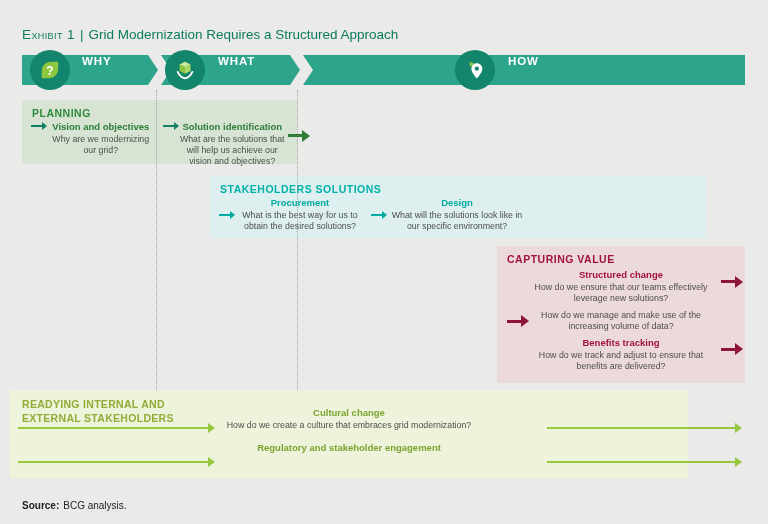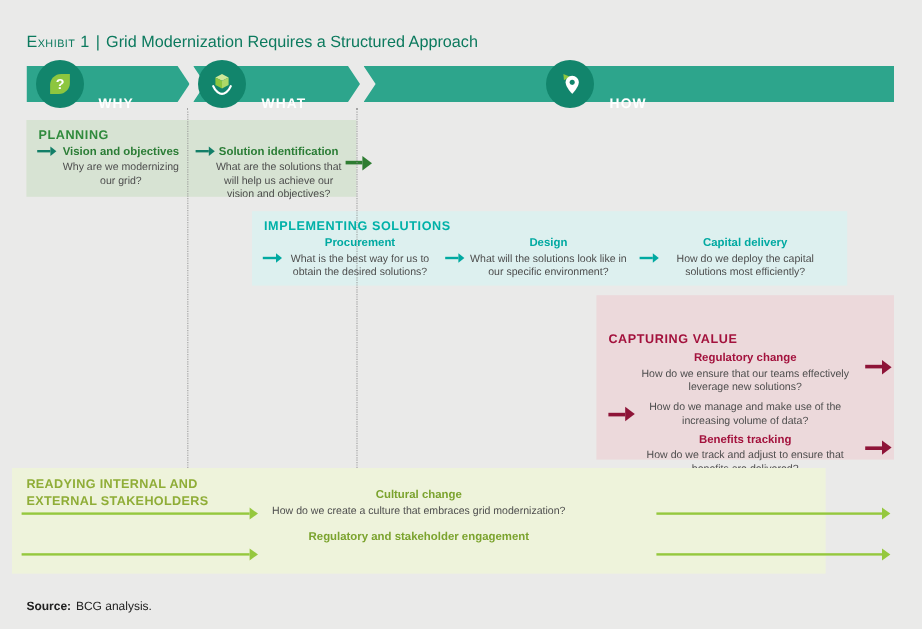--- a/index.html
+++ b/index.html
@@ -14,21 +14,21 @@
 
   
   .banner { position:absolute; left:22px; top:55px; width:723px; height:30px; z-index:2; }
   .seg { position:absolute; top:0; height:30px; background:#2da58c; }
   .seg1 { left:0; width:136px; clip-path:polygon(0 0, calc(100% - 10px) 0, 100% 50%, calc(100% - 10px) 100%, 0 100%); }
   .seg2 { left:139px; width:139px; clip-path:polygon(0 0, calc(100% - 10px) 0, 100% 50%, calc(100% - 10px) 100%, 0 100%, 10px 50%); }
   .seg3 { left:281px; width:442px; clip-path:polygon(0 0, 100% 0, 100% 100%, 0 100%, 10px 50%); }
   .phase-circle { position:absolute; top:-5px; width:40px; height:40px; border-radius:50%; background:#12856c;
                   display:flex; align-items:center; justify-content:center; }
   .pc-why { left:8px; } .pc-what { left:143px; } .pc-how { left:433px; }
-  .phase-label { position:absolute; top:26px; color:#fff; font-weight:bold; font-size:11.5px; letter-spacing:.9px; }
+  .phase-label { position:absolute; top:0; color:#fff; font-weight:bold; font-size:11.5px; letter-spacing:.9px; }
   .pl-why { left:60px; } .pl-what { left:196px; } .pl-how { left:486px; }
 
   
   .dotline { position:absolute; top:90px; height:300px; width:0; border-left:1px dotted rgba(140,140,140,.75); z-index:3; pointer-events:none; }
   .dl1 { left:156px; } .dl2 { left:297px; }
 
   
   .box { position:absolute; z-index:2; }
   .box-header { font-weight:bold; font-size:10.5px; letter-spacing:.5px; padding:7px 10px 2px; }
   .item-title { font-weight:bold; font-size:9.5px; line-height:1.25; }
@@ -60,21 +60,21 @@
   
   .implementing { left:210px; top:176px; width:496px; height:62px; background:#ddf0ef; }
   .implementing .box-header { color:#00b1a8; }
   .impl-cols { display:flex; padding:0 8px; }
   .impl-col { position:relative; text-align:center; padding:0 6px 0 18px; }
   .impl-col1 { flex:0 0 152px; } .impl-col2 { flex:0 0 162px; } .impl-col3 { flex:0 0 166px; }
   .impl-arr { left:1px; top:17px; }
 
   
   .capturing { left:497px; top:246px; width:248px; height:137px; background:#ecd9db; }
-  .capturing .box-header { color:#a3123d;margin-top:24px; }
+  .capturing .box-header { color:#a3123d; }
   .cv-row { position:relative; text-align:center; padding:2px 34px 3px; }
   .cv-arr-right { right:10px; top:13px; }
   .cv-arr-left { left:10px; top:13px; }
 
   
   .readying { left:10px; top:390px; width:678px; height:88px; background:#eef3db; }
   .ry-header { position:absolute; left:12px; top:8px; width:158px; font-weight:bold; font-size:10.5px;
                letter-spacing:.3px; line-height:1.3; color:#8fad37; }
   .ry-row { position:absolute; left:0; right:0; text-align:center; }
   .ry-row1 { top:17px; } .ry-row2 { top:52px; }
@@ -142,45 +142,40 @@
       <div class="plan-col">
         <span class="sarr c-teal plan-arr"></span>
         <div class="item-title t-green">Solution identification</div>
         <div class="item-q">What are the solutions that will help us achieve our vision and objectives?</div>
       </div>
     </div>
     <span class="tarr c-green plan-next-arr"></span>
   </div>
 
   <div class="box implementing">
-    <div class="box-header">IMPLEMENTING SOLUTIONS</div>
+    <div class="box-header">STAKEHOLDERS SOLUTIONS</div>
     <div class="impl-cols">
       <div class="impl-col impl-col1">
         <div class="item-title t-cyan">Procurement</div>
         <span class="sarr c-cyan impl-arr"></span>
         <div class="item-q">What is the best way for us to obtain the desired solutions?</div>
       </div>
       <div class="impl-col impl-col2">
         <div class="item-title t-cyan">Design</div>
         <span class="sarr c-cyan impl-arr"></span>
         <div class="item-q">What will the solutions look like in our specific environment?</div>
       </div>
-      <div class="impl-col impl-col3">
-        <div class="item-title t-cyan">Capital delivery</div>
-        <span class="sarr c-cyan impl-arr"></span>
-        <div class="item-q">How do we deploy the capital solutions most efficiently?</div>
-      </div>
     </div>
   </div>
 
   <div class="box capturing">
     <div class="box-header">CAPTURING VALUE</div>
     <div class="cv-row">
       <span class="tarr c-crimson cv-arr-right"></span>
-      <div class="item-title t-crimson">Regulatory change</div>
+      <div class="item-title t-crimson">Structured change</div>
       <div class="item-q">How do we ensure that our teams effectively leverage new solutions?</div>
     </div>
     <div class="cv-row">
       <span class="tarr c-crimson cv-arr-left"></span>
       <div class="item-q">How do we manage and make use of the increasing volume of data?</div>
     </div>
     <div class="cv-row">
       <span class="tarr c-crimson cv-arr-right"></span>
       <div class="item-title t-crimson">Benefits tracking</div>
       <div class="item-q">How do we track and adjust to ensure that benefits are delivered?</div>

